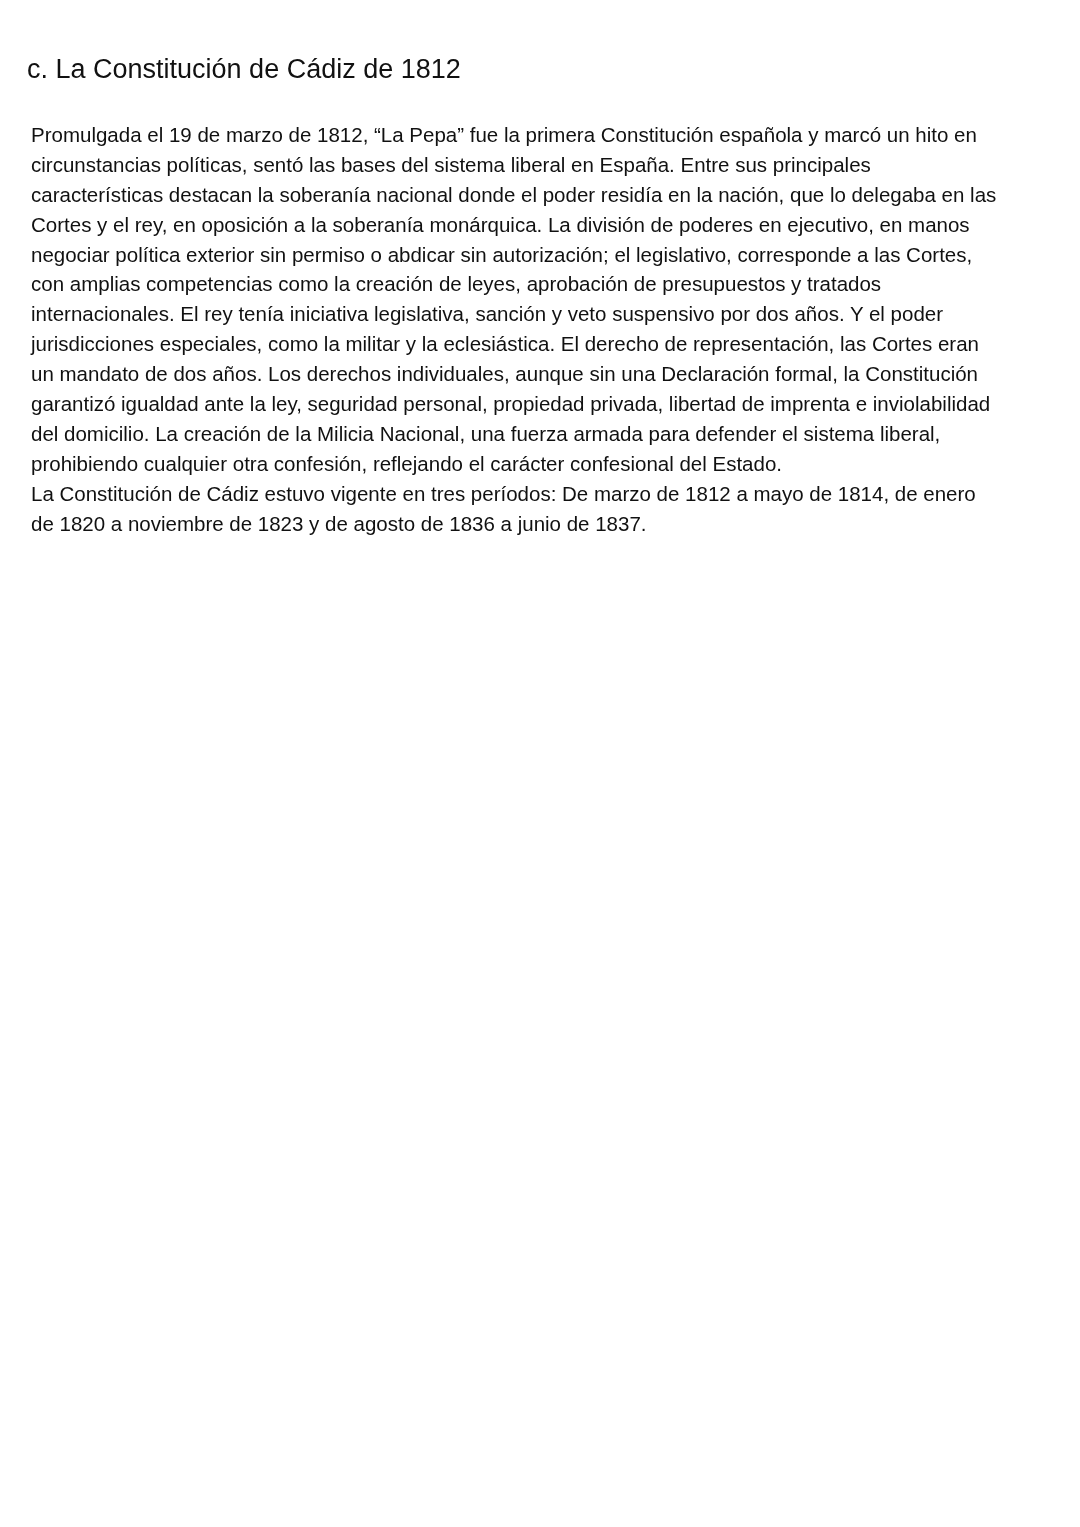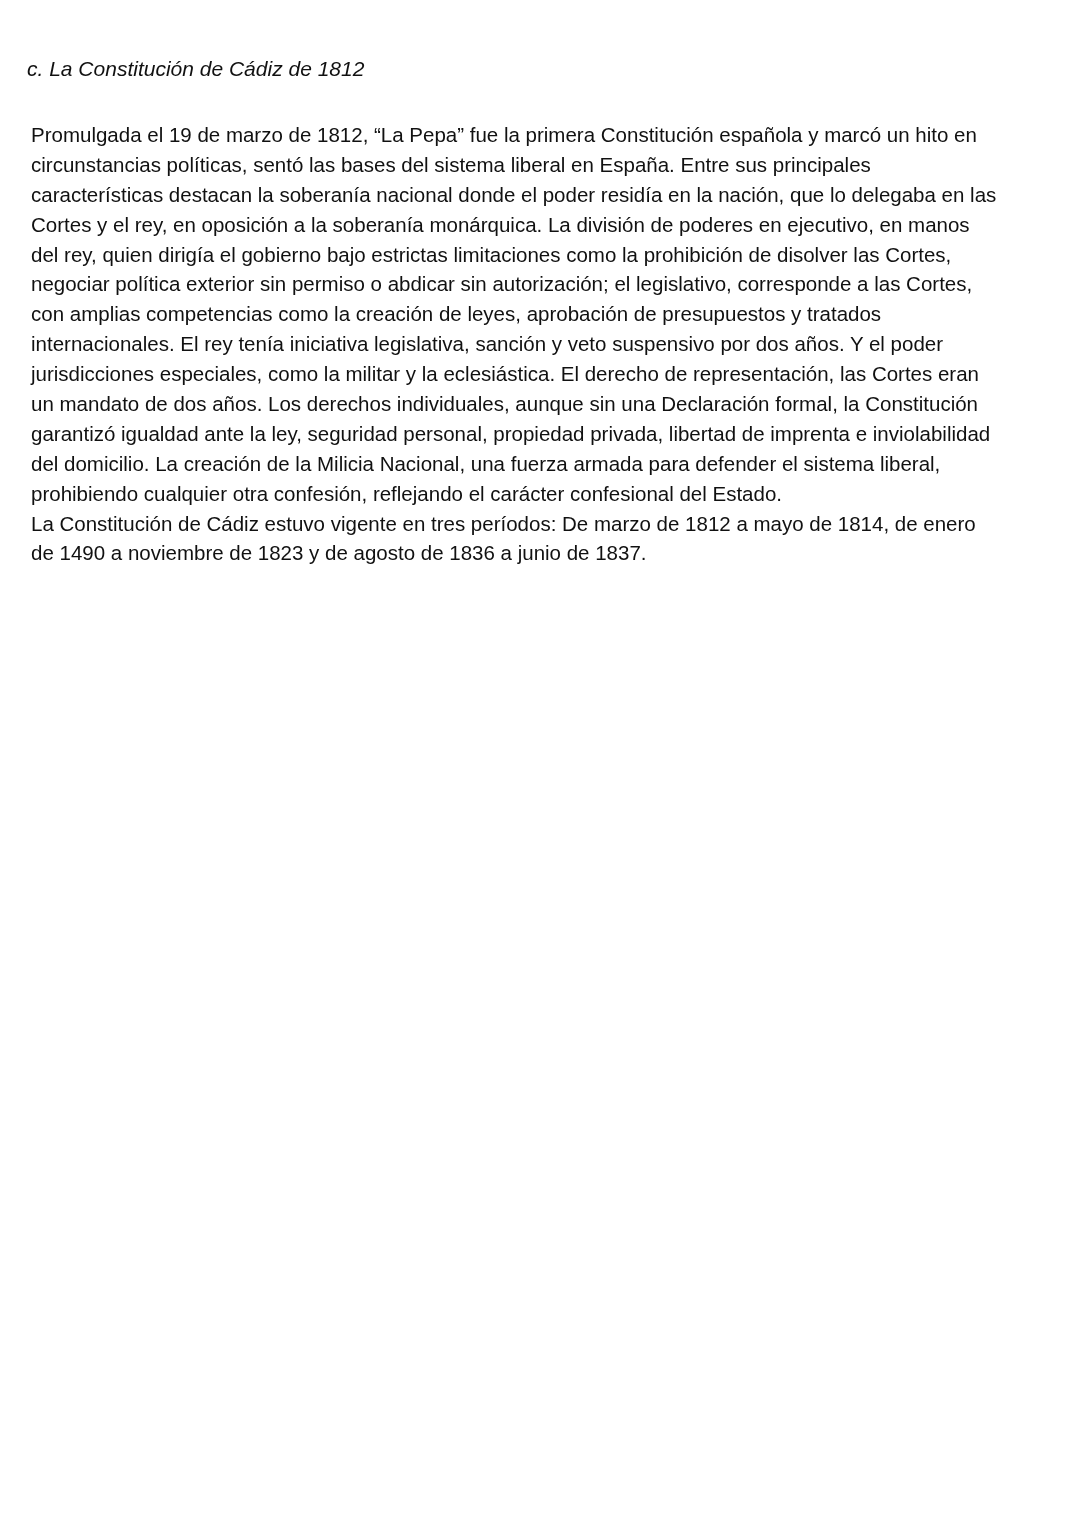--- a/index.html
+++ b/index.html
@@ -18,22 +18,21 @@
     .page {
       position: absolute;
       left: 27px;
       top: 0;
       width: 1030px;
     }
     .heading {
       position: absolute;
       left: 0;
       top: 56px;
-      font-size: 21px;
-      font-style: italic;
+      font-size: 27px;
       line-height: 26px;
       white-space: nowrap;
       margin: 0;
       font-weight: normal;
     }
     .body-text {
       position: absolute;
       left: 0;
       top: 116px;
       width: 1040px;
@@ -51,25 +50,24 @@
 <body>
 
 <div class="page">
   <h2 class="heading">c. La Constitución de Cádiz de 1812</h2>
 
   <div class="body-text">
     <span class="line">Promulgada el 19 de marzo de 1812, “La Pepa” fue la primera Constitución española y marcó un hito en</span>
     <span class="line">circunstancias políticas, sentó las bases del sistema liberal en España. Entre sus principales</span>
     <span class="line">características destacan la soberanía nacional donde el poder residía en la nación, que lo delegaba en las</span>
     <span class="line">Cortes y el rey, en oposición a la soberanía monárquica. La división de poderes en ejecutivo, en manos</span>
-    <span class="line">del rey, quien dirigía el gobierno bajo estrictas limitaciones como la prohibición de disolver las Cortes,</span>
     <span class="line">negociar política exterior sin permiso o abdicar sin autorización; el legislativo, corresponde a las Cortes,</span>
     <span class="line">con amplias competencias como la creación de leyes, aprobación de presupuestos y tratados</span>
     <span class="line">internacionales. El rey tenía iniciativa legislativa, sanción y veto suspensivo por dos años. Y el poder</span>
     <span class="line">jurisdicciones especiales, como la militar y la eclesiástica. El derecho de representación, las Cortes eran</span>
     <span class="line">un mandato de dos años. Los derechos individuales, aunque sin una Declaración formal, la Constitución</span>
     <span class="line">garantizó igualdad ante la ley, seguridad personal, propiedad privada, libertad de imprenta e inviolabilidad</span>
     <span class="line">del domicilio. La creación de la Milicia Nacional, una fuerza armada para defender el sistema liberal,</span>
     <span class="line">prohibiendo cualquier otra confesión, reflejando el carácter confesional del Estado.</span>
     <span class="line">La Constitución de Cádiz estuvo vigente en tres períodos: De marzo de 1812 a mayo de 1814, de enero</span>
-    <span class="line">de 1490 a noviembre de 1823 y de agosto de 1836 a junio de 1837.</span>
+    <span class="line">de 1820 a noviembre de 1823 y de agosto de 1836 a junio de 1837.</span>
   </div>
 </div>
 
 </body></html>

